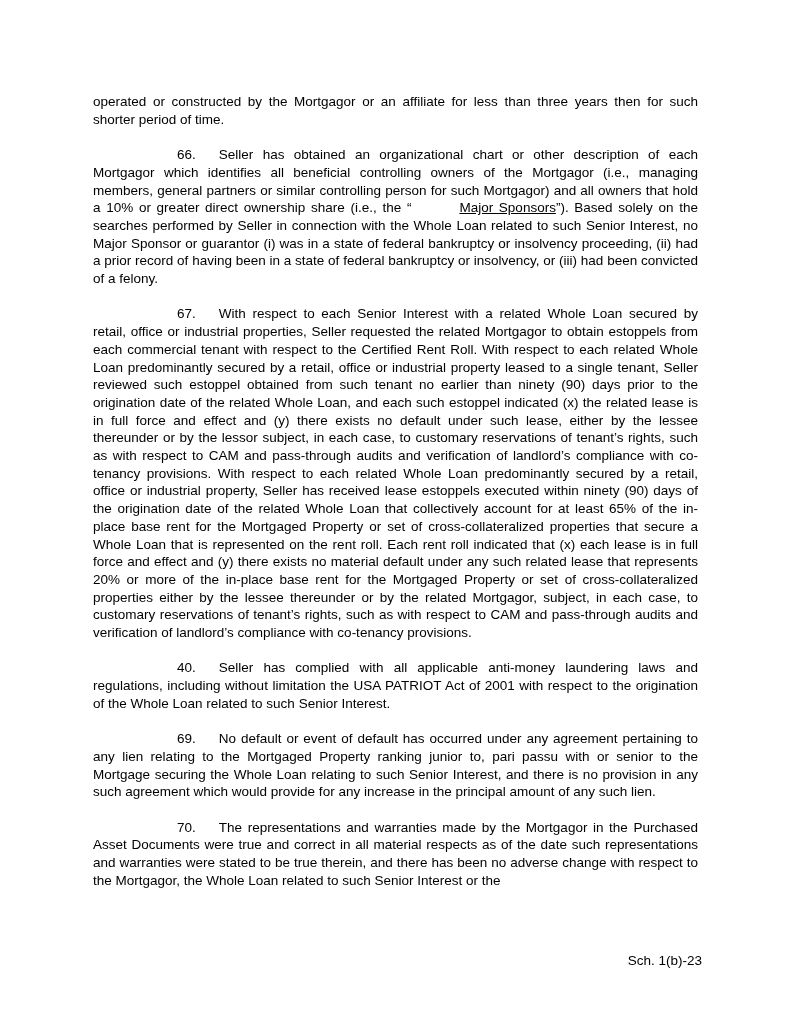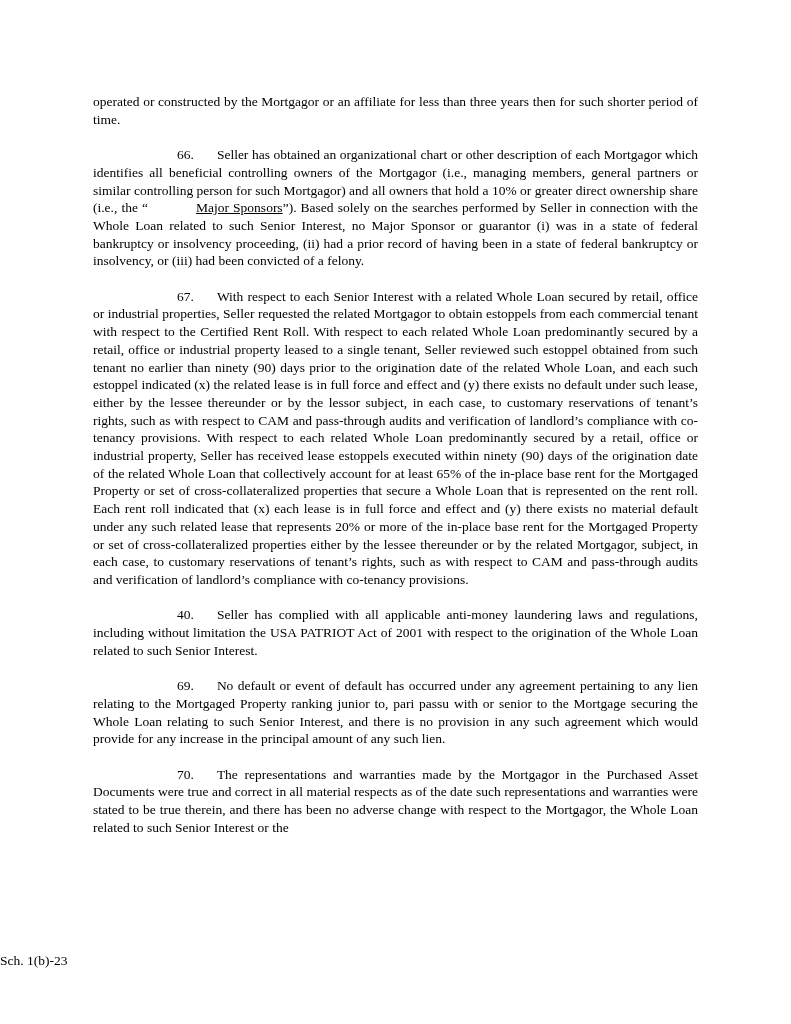--- a/index.html
+++ b/index.html
@@ -6,21 +6,21 @@
     margin: 0;
     padding: 0;
     background: #ffffff;
   }
   .page {
     position: relative;
     width: 791px;
     height: 1024px;
     background: #ffffff;
     overflow: hidden;
-    font-family: Liberation Serif, serif;
+    font-family: Liberation Sans, sans-serif;
     color: #000000;
   }
   .content {
     position: absolute;
     left: 93px;
     top: 93px;
     width: 605px;
     font-size: 13.5px;
     line-height: 17.7px;
     text-align: justify;
@@ -38,21 +38,21 @@
   }
   .underline {
     text-decoration: underline;
     margin-left: 48px;
   }
   .footer {
     position: absolute;
     left: 0;
     top: 952px;
     width: 702px;
-    text-align: left;
+    text-align: right;
     font-size: 13.5px;
     line-height: 17.7px;
     color: #000000;
   }
 </style>
 </head>
 <body>
 
 <div class="page">
   <div class="content">

